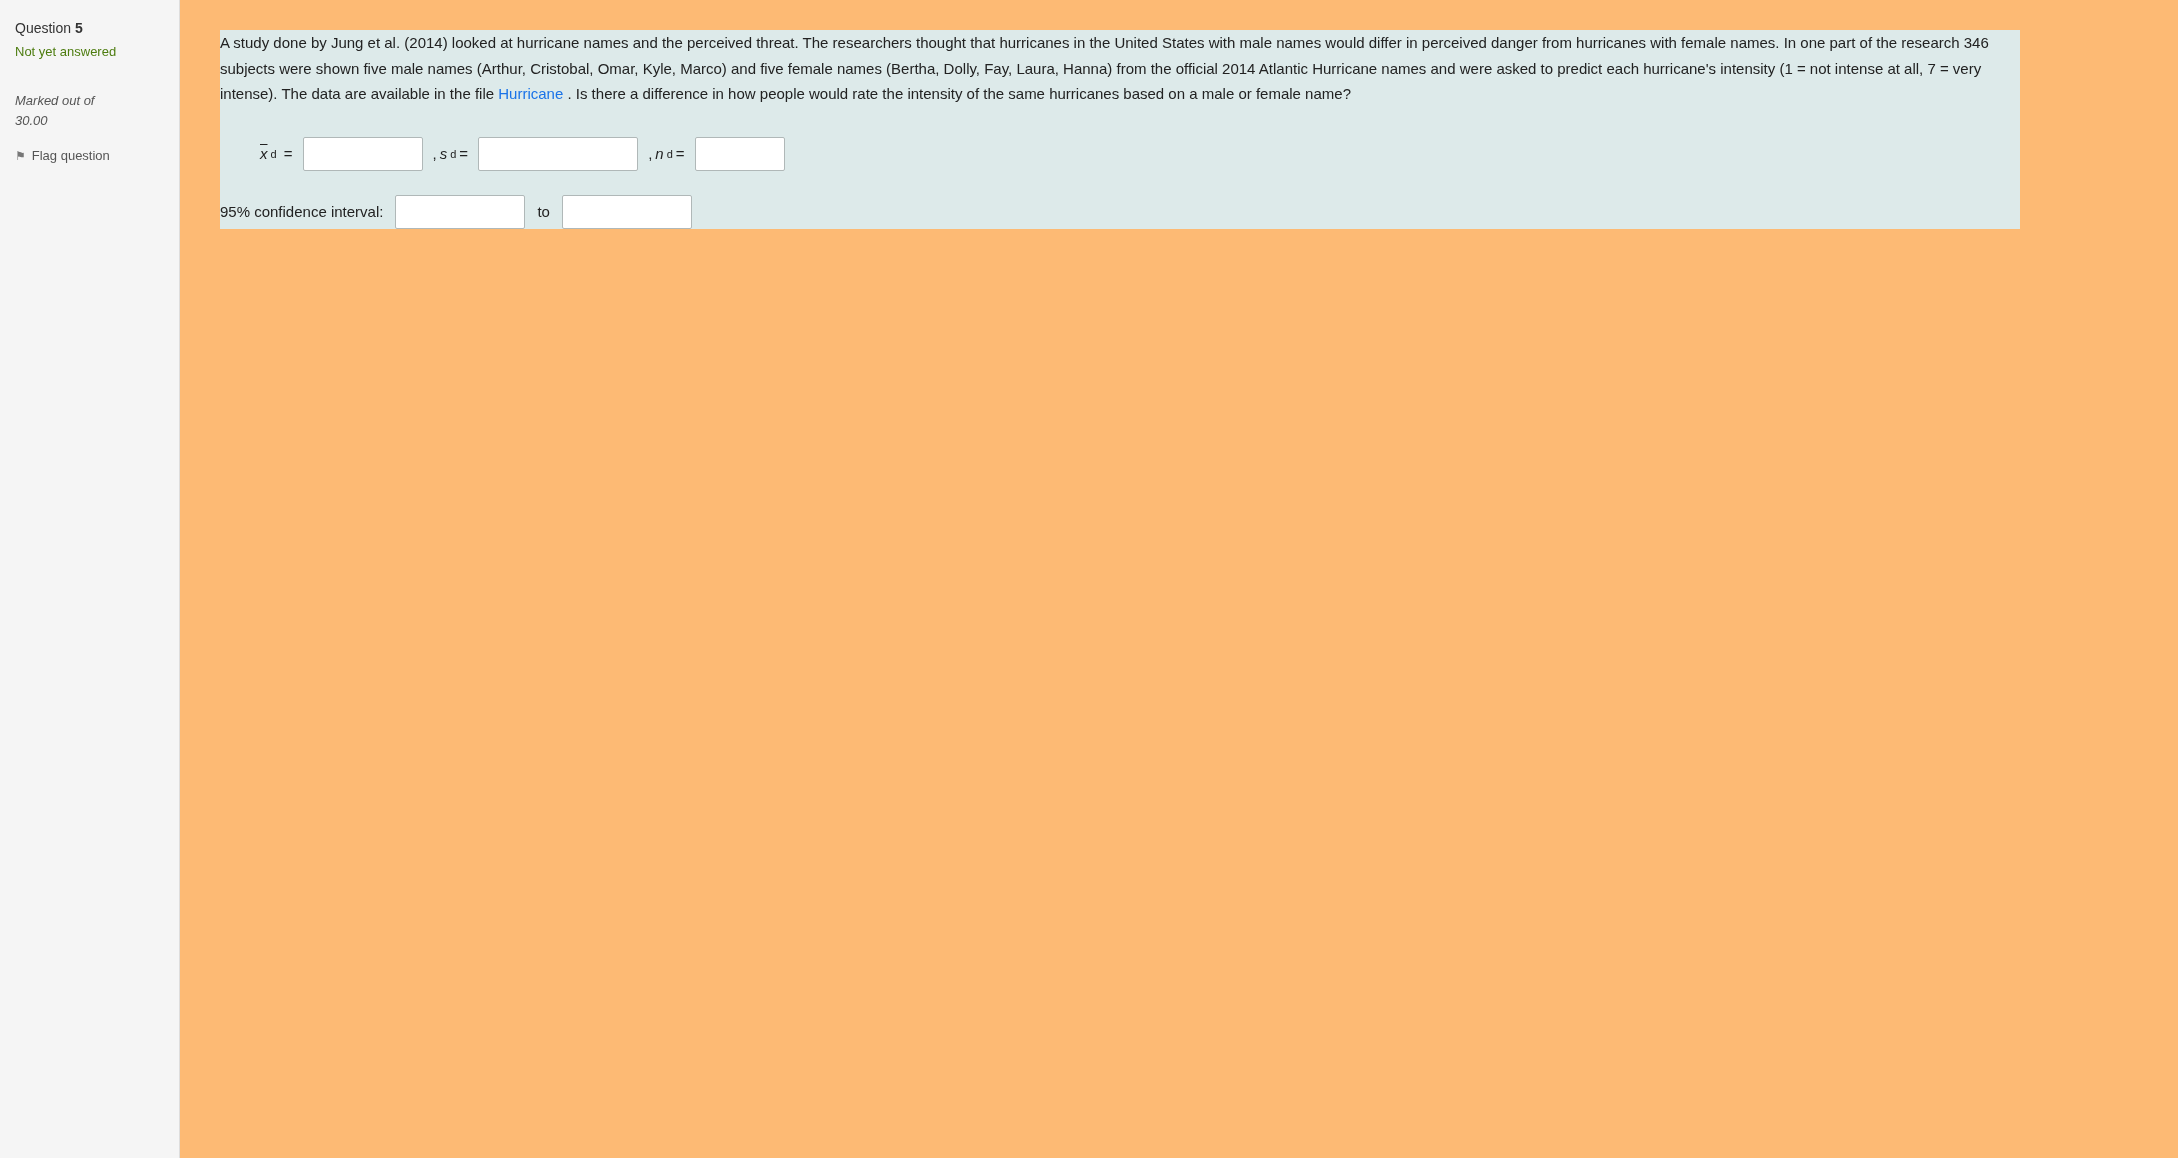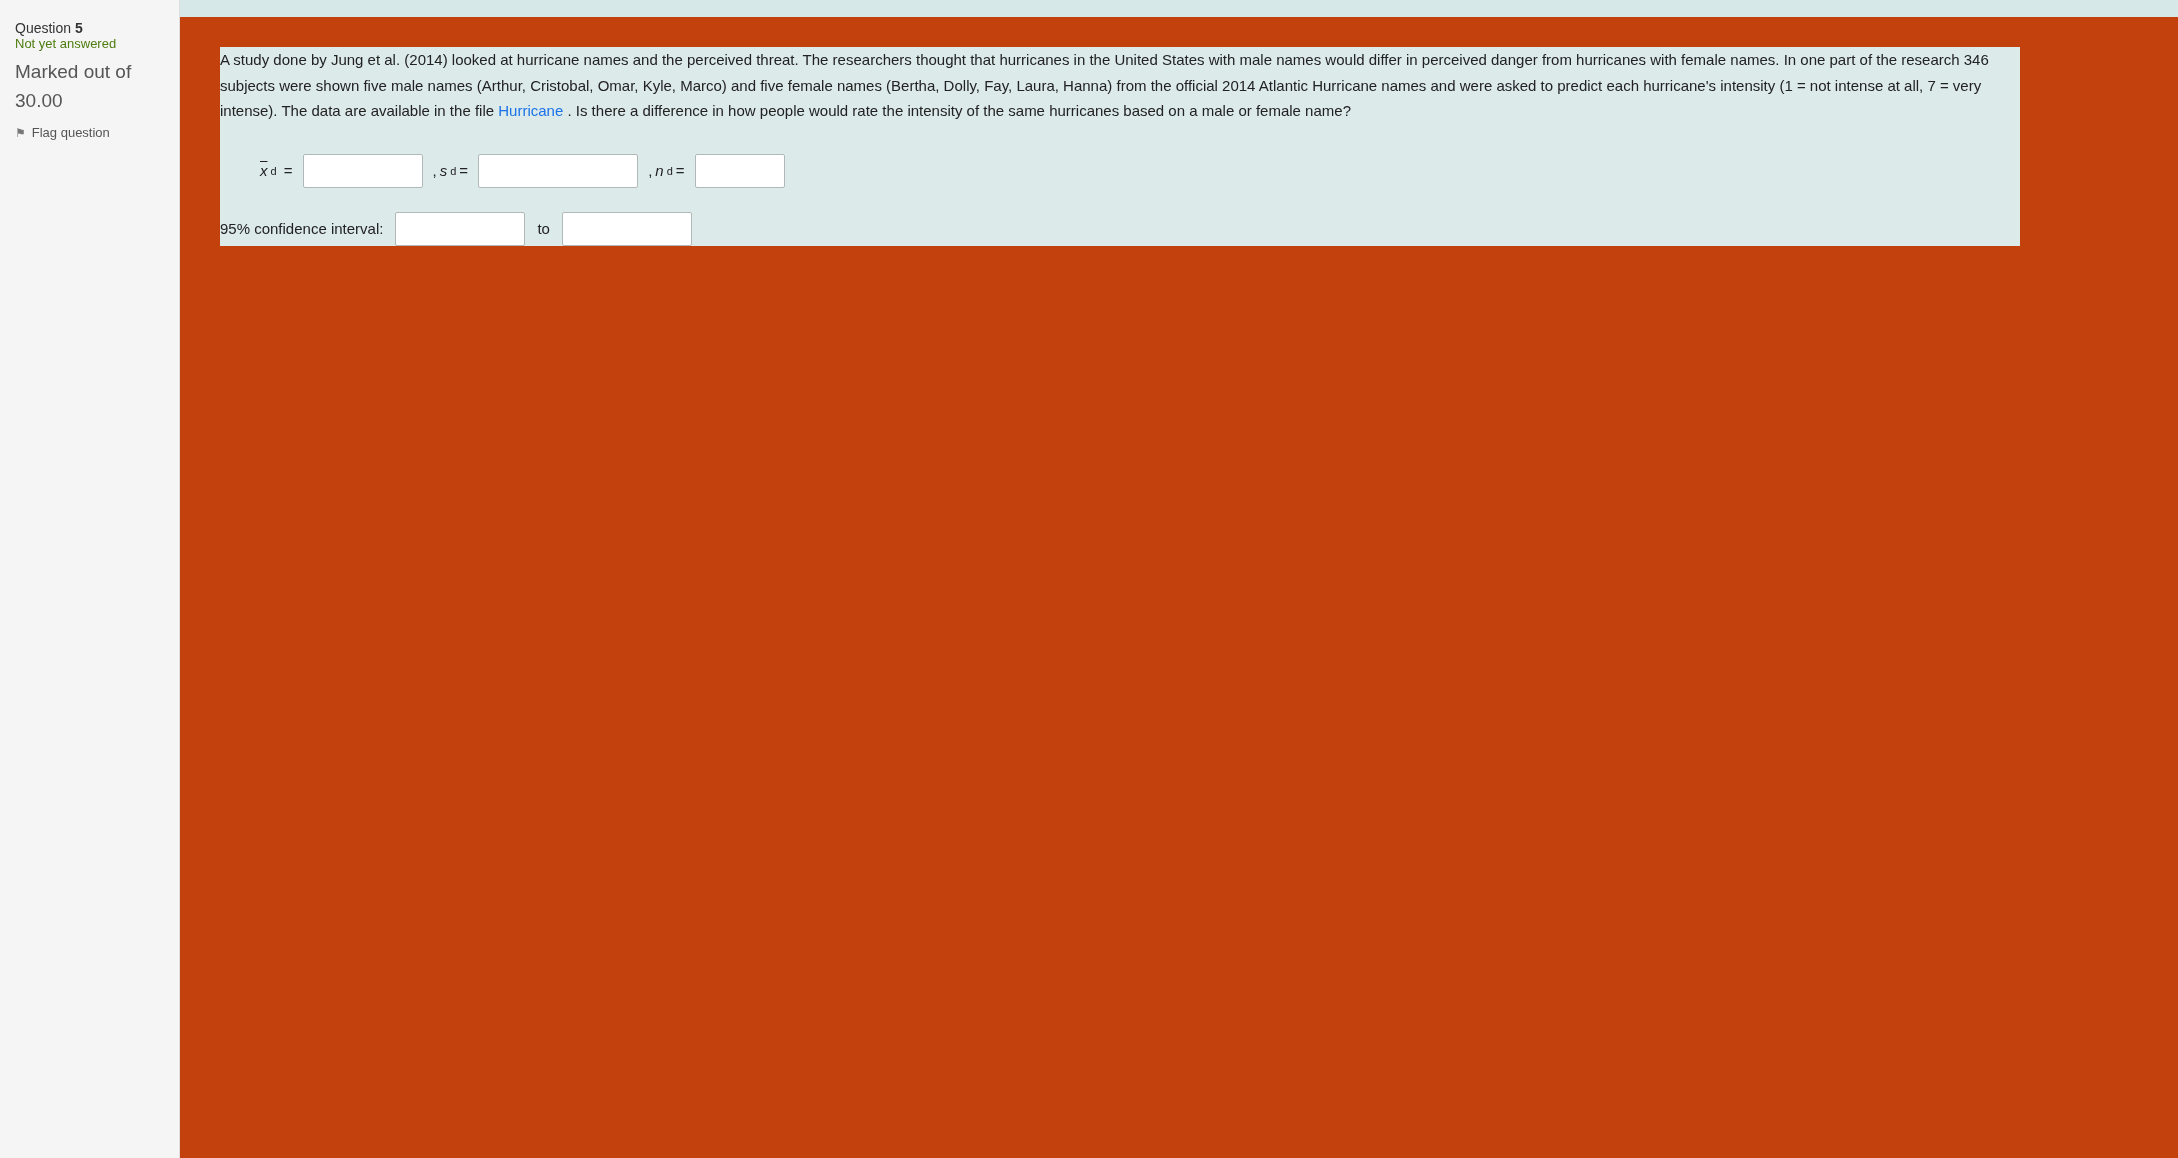--- a/index.html
+++ b/index.html
@@ -16,65 +16,66 @@
     }
 
     .sidebar {
       width: 180px;
       min-width: 180px;
       background-color: #f5f5f5;
       border-right: 1px solid #ddd;
       padding: 20px 15px;
       display: flex;
       flex-direction: column;
+      gap: 8px;
     }
 
     .sidebar-question-label {
       font-size: 14px;
       color: #333;
     }
 
     .sidebar-question-label strong {
       font-weight: bold;
     }
 
     .sidebar-status {
       font-size: 13px;
       color: #4d7c0f;
       margin-top: 0;
     }
 
     .sidebar-marked {
-      font-size: 19px;
+      font-size: 13px;
       color: #555;
-      margin-top: 7px;
+      margin-top: 24px;
       line-height: 1.5;
+      font-style: italic;
     }
 
     .sidebar-flag {
       display: flex;
       align-items: center;
       gap: 6px;
       margin-top: 10px;
       font-size: 13px;
       color: #555;
       cursor: pointer;
     }
 
     .flag-icon {
       font-size: 12px;
       color: #777;
     }
 
     .main-content {
       flex: 1;
-      background-color: #c2410c;
+      background-color: #fdba74;
       padding: 30px 40px;
       overflow-y: auto;
-      margin-top: 17px;
     }
 
     .question-body {
       background-color: #ddeaea;
       max-width: 1800px;
     }
 
     .intro-paragraph {
       font-size: 15px;
       line-height: 1.7;

